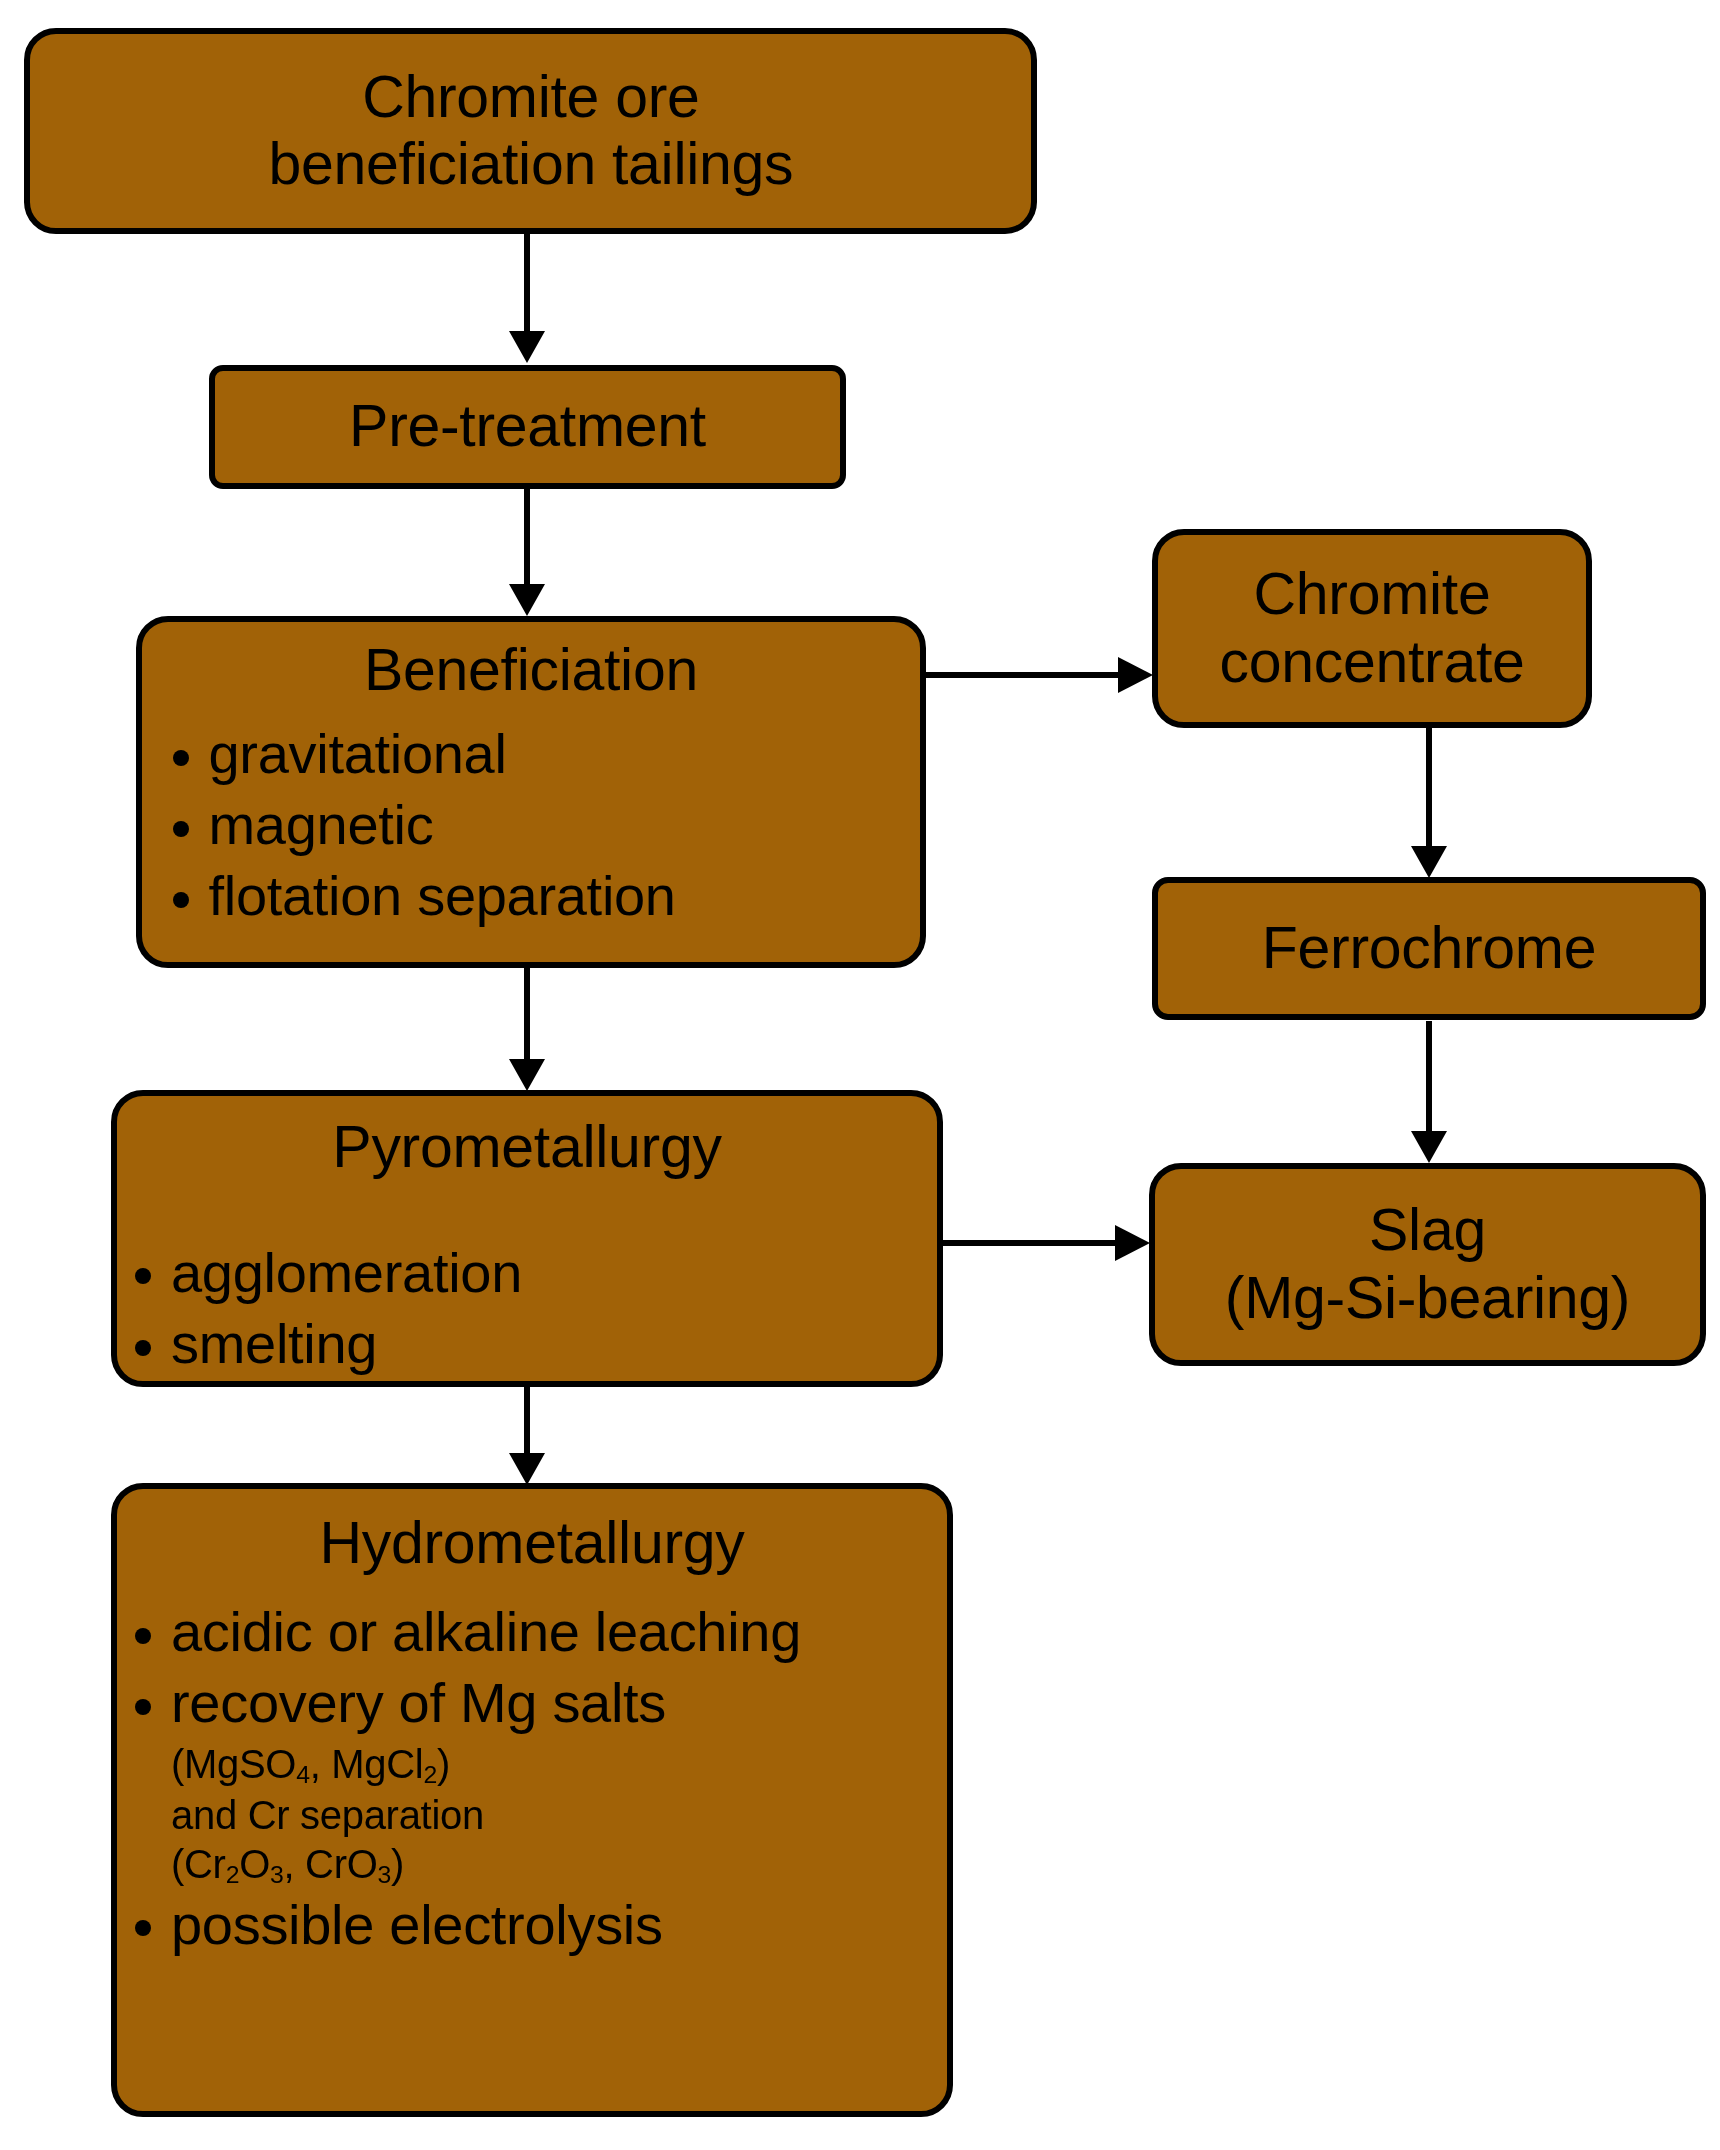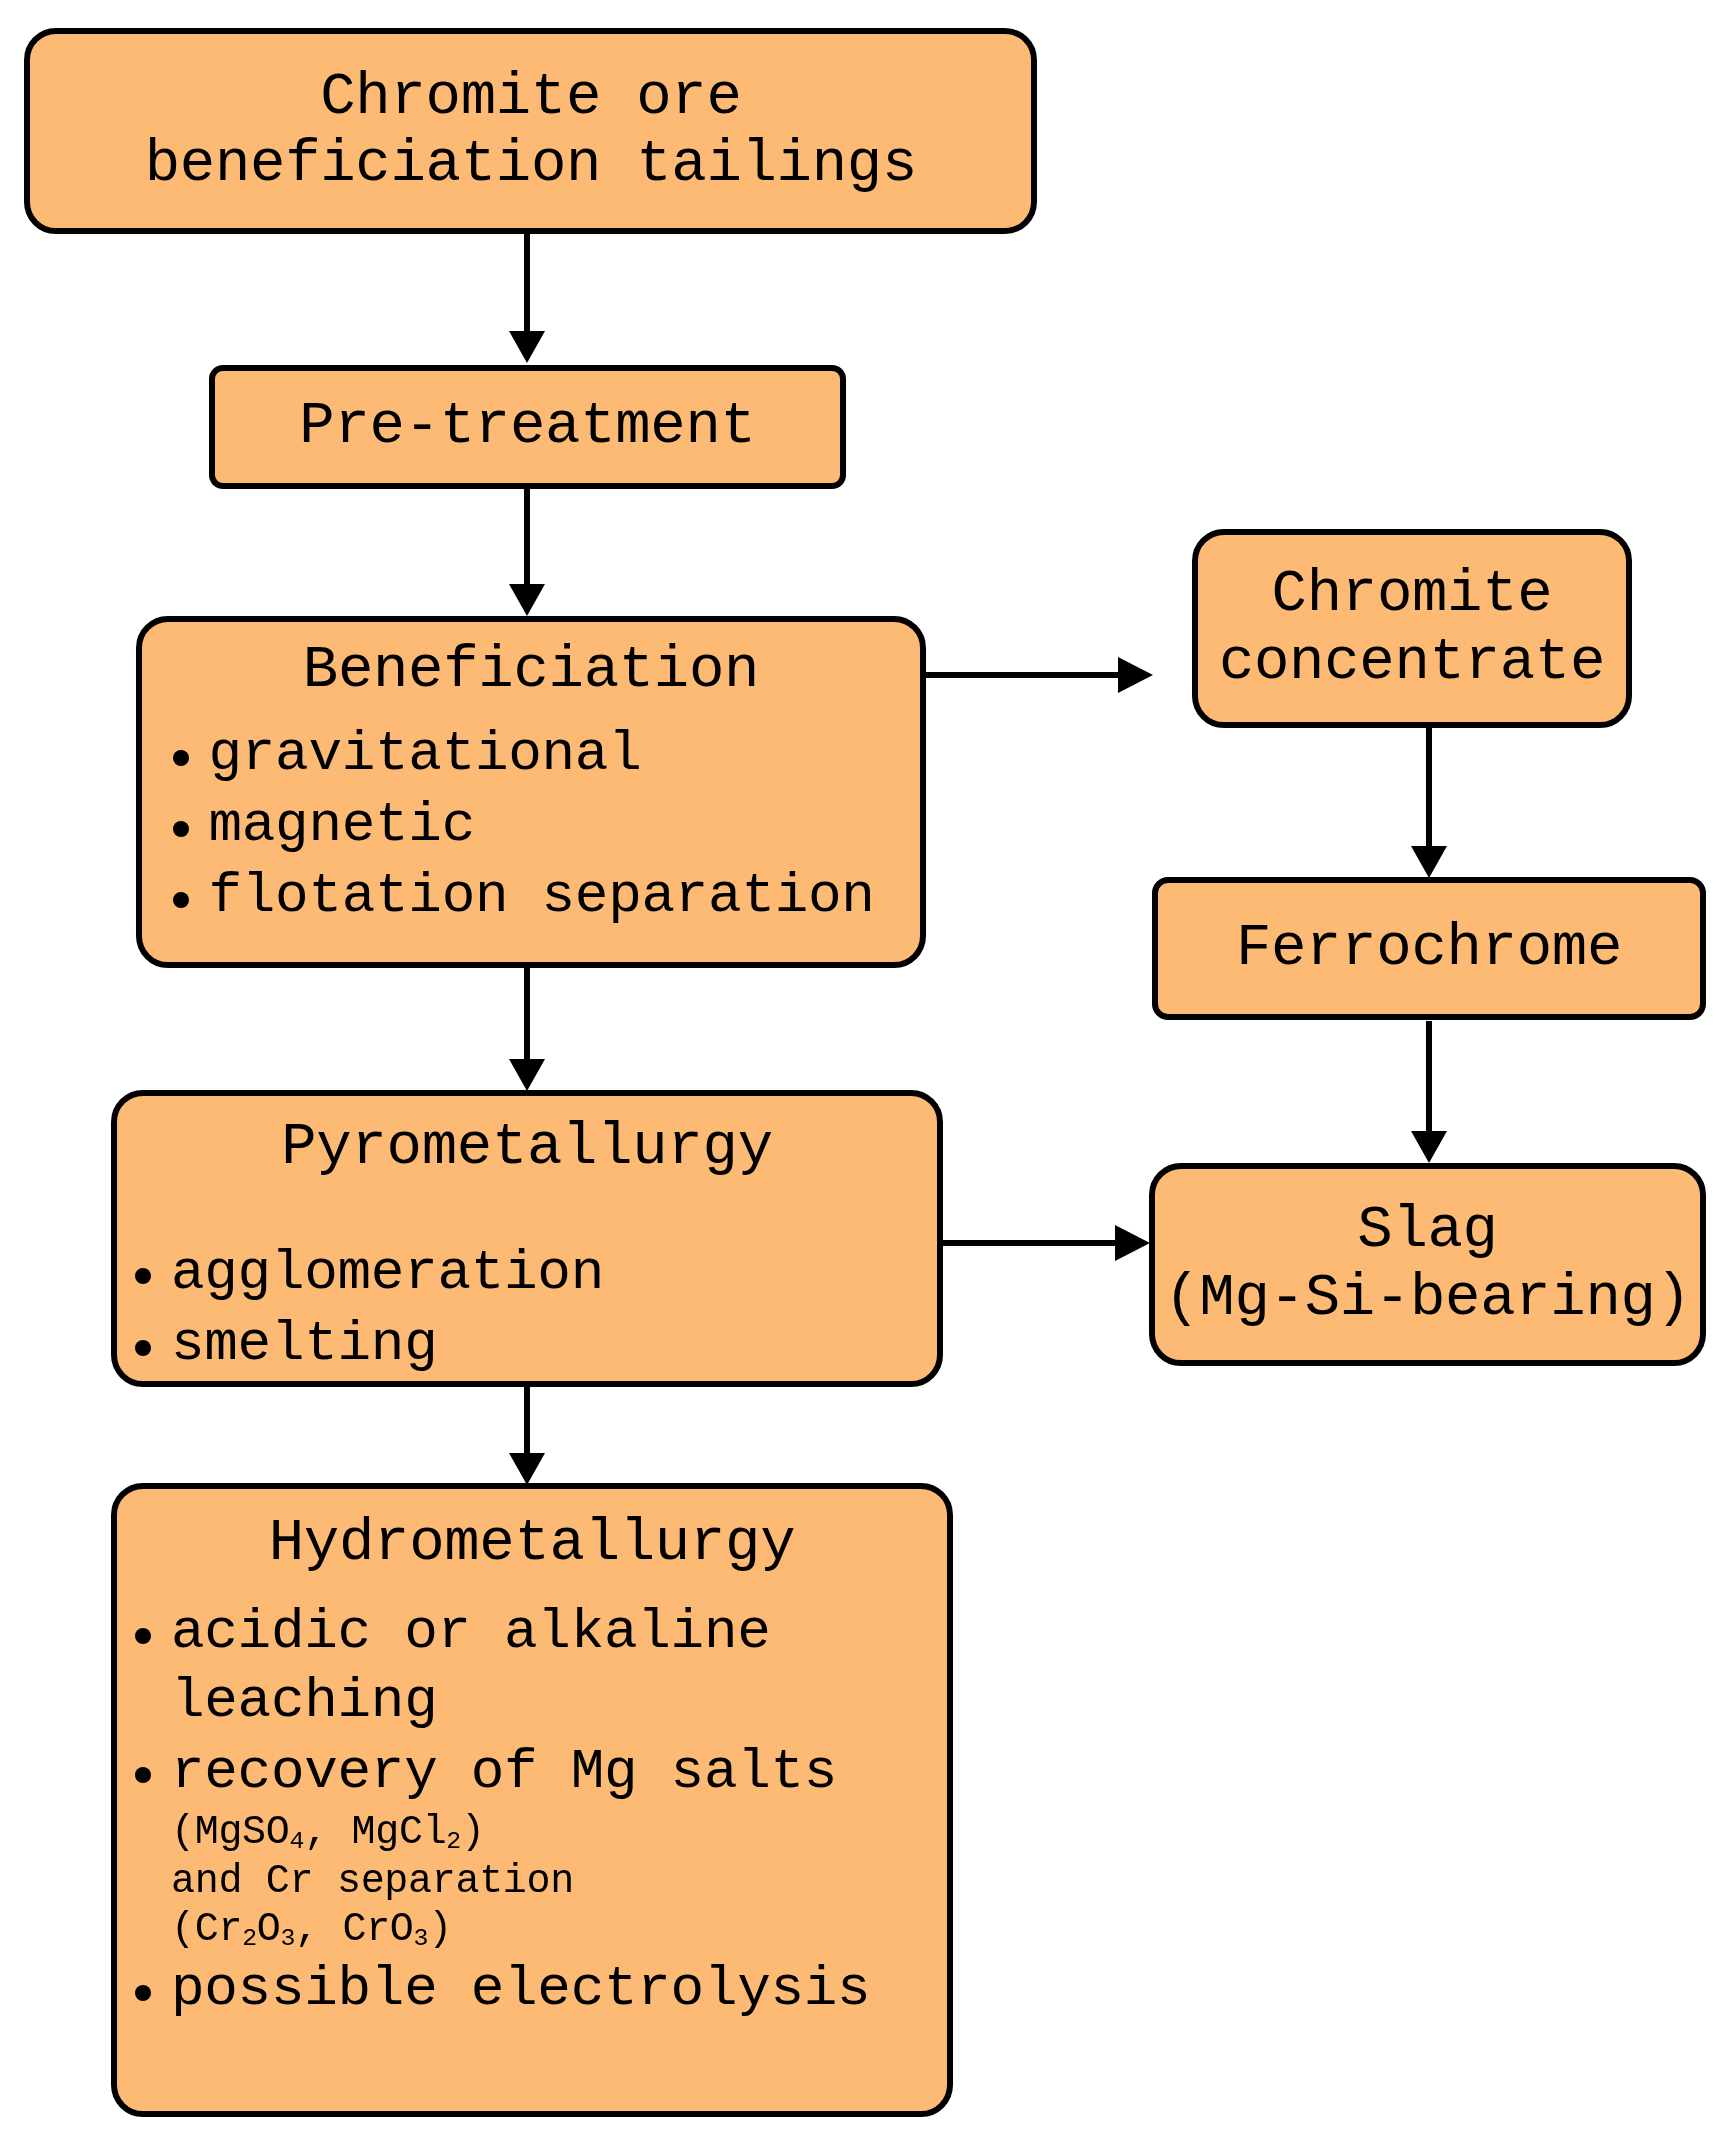--- a/index.html
+++ b/index.html
@@ -16,28 +16,27 @@
     width: 1720px;
     height: 2151px;
     background: #ffffff;
     overflow: hidden;
   }
   .node {
     position: absolute;
     box-sizing: border-box;
     border: 6.3px solid #000000;
     border-radius: 32px;
-    background: #fdba74;
+    background: #a16207;
     display: flex;
     flex-direction: column;
     justify-content: center;
     align-items: center;
     text-align: center;
     line-height: 1.14;
-    font-family: Liberation Mono, monospace;
   }
   .node-title {
     font-size: 59px;
     letter-spacing: -0.3px;
     white-space: pre-line;
   }
   .node-sub {
     font-size: 59px;
     letter-spacing: -0.3px;
   }
@@ -66,21 +65,21 @@
     border-radius: 50%;
     background: #000000;
   }
 
   
   #node-tailings       { left: 24.4px;   top: 28px;   width: 1013px; height: 206px; }
   #node-pretreatment   { left: 209px;  top: 365px;  width: 637px;  height: 124px; border-radius: 14px; }
   #node-beneficiation  { left: 136px;  top: 616px;  width: 790px; height: 352px; justify-content: flex-start; padding-top: 15.3px; }
   #node-pyro           { left: 111px;  top: 1090px; width: 832px; height: 297px; justify-content: space-between; padding-top: 18px; }
   #node-hydro          { left: 111px;  top: 1483px; width: 842px; height: 634px; justify-content: flex-start; padding-top: 21px; }
-  #node-concentrate    { left: 1152px; top: 529px;  width: 440px;  height: 199px; margin-left: 40px; }
+  #node-concentrate    { left: 1152px; top: 529px;  width: 440px;  height: 199px; }
   #node-ferrochrome    { left: 1152px; top: 877px; width: 554px;  height: 143px; border-radius: 16px; }
   #node-slag           { left: 1149px; top: 1163px; width: 557px;  height: 203px; }
 
   #node-beneficiation .node-title,
   #node-pyro .node-title,
   #node-hydro .node-title { margin-bottom: 15.3px; }
   #node-hydro .node-title { margin-bottom: 21px; }
 
   .bullets.indent-bene { margin-left: 12.5px; }
   .sub-line { display: block; padding-left: 54px; font-size: 40px; letter-spacing: -0.3px; line-height: 1.22; }

